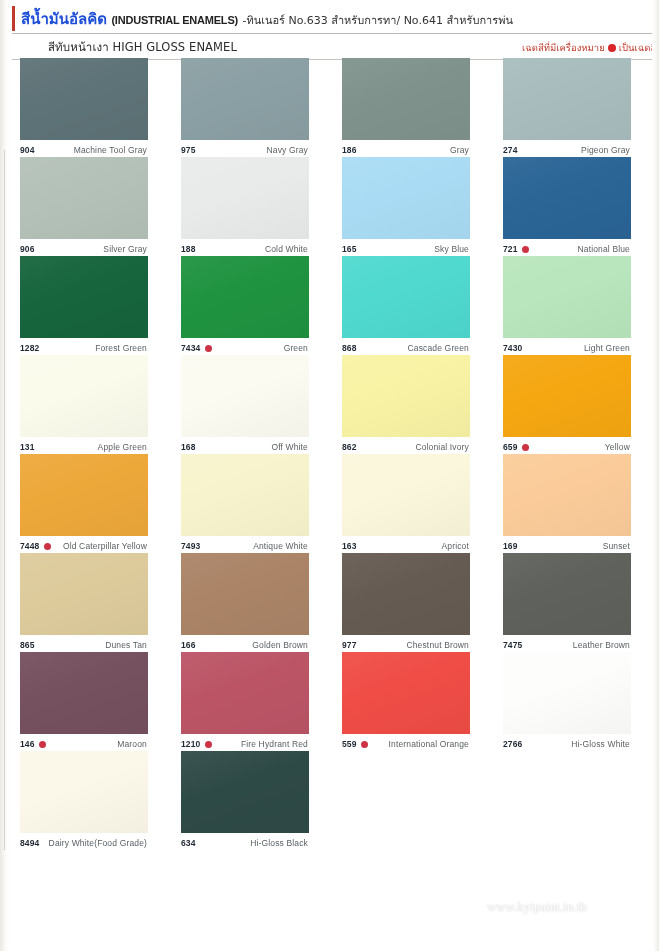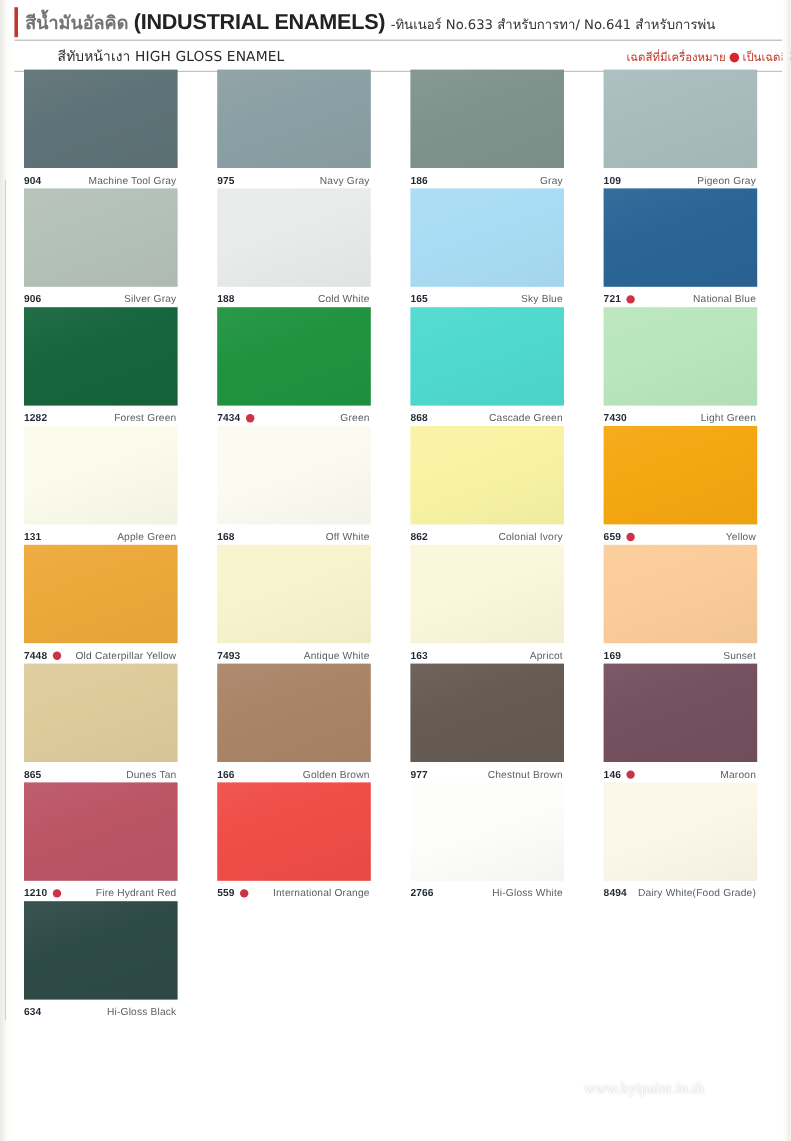--- a/index.html
+++ b/index.html
@@ -53,25 +53,25 @@
     padding: 1px 0 3px 6px;
     height: 25px;
     white-space: nowrap;
     overflow: hidden;
   }
 
   .title-th {
     font-family: "DejaVu Sans", sans-serif;
     font-size: 15px;
     font-weight: bold;
-    color: #737373;
+    color: #1d4ed8;
     letter-spacing: 0px;
   }
   .title-en {
-    font-size: 18px;
+    font-size: 11px;
     font-weight: bold;
     color: #222;
     letter-spacing: -0.2px;
   }
   .title-sub {
     font-family: "DejaVu Sans", sans-serif;
     font-size: 11px;
     color: #333;
     font-weight: normal;
   }
@@ -261,21 +261,21 @@
       <div class="swatch" style="background: rgb(127, 147, 140);"></div>
       <div class="caption">
         <span class="code">186</span>
         <span class="dot hidden"></span>
         <span class="cname">Gray</span>
       </div>
     </div>
     <div class="cell">
       <div class="swatch" style="background: rgb(168, 188, 190);"></div>
       <div class="caption">
-        <span class="code">109</span>
+        <span class="code">274</span>
         <span class="dot hidden"></span>
         <span class="cname">Pigeon Gray</span>
       </div>
     </div>
     <div class="cell">
       <div class="swatch" style="background: rgb(180, 193, 184);"></div>
       <div class="caption">
         <span class="code">906</span>
         <span class="dot hidden"></span>
         <span class="cname">Silver Gray</span>
@@ -419,20 +419,28 @@
     </div>
     <div class="cell">
       <div class="swatch" style="background: rgb(102, 91, 82);"></div>
       <div class="caption">
         <span class="code">977</span>
         <span class="dot hidden"></span>
         <span class="cname">Chestnut Brown</span>
       </div>
     </div>
     <div class="cell">
+      <div class="swatch" style="background: rgb(95, 97, 92);"></div>
+      <div class="caption">
+        <span class="code">7475</span>
+        <span class="dot hidden"></span>
+        <span class="cname">Leather Brown</span>
+      </div>
+    </div>
+    <div class="cell">
       <div class="swatch" style="background: rgb(117, 80, 95);"></div>
       <div class="caption">
         <span class="code">146</span>
         <span class="dot"></span>
         <span class="cname">Maroon</span>
       </div>
     </div>
     <div class="cell">
       <div class="swatch" style="background: rgb(187, 85, 102);"></div>
       <div class="caption">

